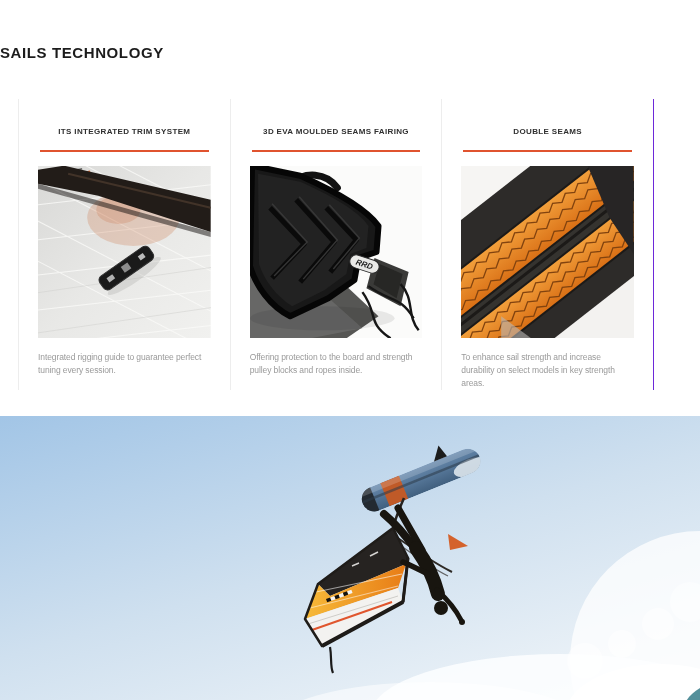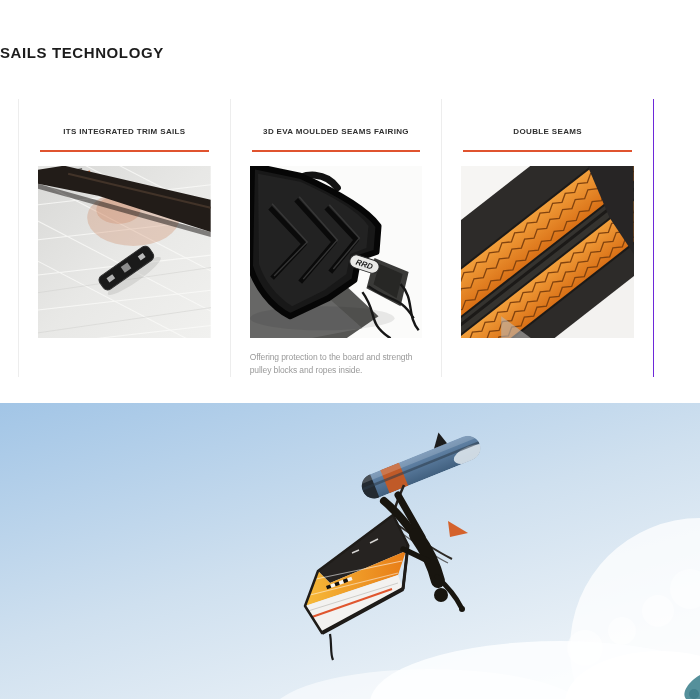--- a/index.html
+++ b/index.html
@@ -69,21 +69,21 @@
 </head>
 <body>
 
 <div class="page">
 
   <div class="main-title">SAILS TECHNOLOGY</div>
 
   <div class="features">
 
     <div class="feature">
-      <div class="feature-title">ITS INTEGRATED TRIM SAILS</div>
+      <div class="feature-title">ITS INTEGRATED TRIM SYSTEM</div>
       <div class="feature-rule"></div>
       <svg class="feature-photo" viewBox="0 0 172 172" preserveAspectRatio="xMidYMid slice">
         <defs>
           <linearGradient id="sail1bg" x1="0" y1="0" x2="1" y2="1">
             <stop offset="0" stop-color="#d8d8d6"></stop>
             <stop offset="0.5" stop-color="#e8e8e6"></stop>
             <stop offset="1" stop-color="#f1f1ef"></stop>
           </linearGradient>
         </defs>
         <rect width="172" height="172" fill="url(#sail1bg)"></rect>
@@ -118,20 +118,21 @@
 
         <g transform="translate(88,102) rotate(-35)">
           <ellipse cx="2" cy="11" rx="32" ry="6" fill="#9a9a98" opacity="0.25"></ellipse>
           <rect x="-30" y="-8" width="60" height="16" rx="5" fill="#1a1a1a"></rect>
           <rect x="-30" y="-8" width="60" height="16" rx="5" fill="none" stroke="#2f2f2f" stroke-width="1"></rect>
           <rect x="-22" y="-3" width="7" height="5" fill="#cfcfcf" opacity="0.85"></rect>
           <rect x="-4" y="-4" width="8" height="7" fill="#bdbdbd" opacity="0.7"></rect>
           <rect x="16" y="-3" width="6" height="5" fill="#d8d8d8" opacity="0.85"></rect>
         </g>
       </svg>
+      <div class="feature-desc">Integrated rigging guide to guarantee perfect tuning every session.</div>
     </div>
 
     <div class="feature">
       <div class="feature-title">3D EVA MOULDED SEAMS FAIRING</div>
       <div class="feature-rule"></div>
       <svg class="feature-photo" viewBox="0 0 172 172" preserveAspectRatio="xMidYMid slice">
         <rect width="172" height="172" fill="#fbfbfa"></rect>
 
         <polygon points="0,30 128,150 96,172 0,172" fill="#565654"></polygon>
         <polygon points="0,62 112,162 60,172 0,172" fill="#777775" opacity="0.55"></polygon>
@@ -202,20 +203,21 @@
             <use href="#zz" x="-76" y="67"></use>
             <use href="#zz" x="-80" y="79"></use>
             <use href="#zz" x="-78" y="108"></use>
             <use href="#zz" x="-80" y="118"></use>
             <use href="#zz" x="-76" y="128"></use>
           </g>
         </g>
         <polygon points="126,0 172,0 172,88 148,52" fill="#272525"></polygon>
         <path d="M40,150 L70,172 L40,172 Z" fill="#b9b8b6" opacity="0.6"></path>
       </svg>
+      <div class="feature-desc">To enhance sail strength and increase durability on select models in key strength areas.</div>
     </div>
 
   </div>
 
   <svg class="hero" viewBox="0 0 700 296" preserveAspectRatio="none">
     <defs>
       <linearGradient id="sky" x1="0" y1="0" x2="0.7" y2="1">
         <stop offset="0" stop-color="#a2c5e6"></stop>
         <stop offset="0.55" stop-color="#cfe0ef"></stop>
         <stop offset="1" stop-color="#edf3f8"></stop>

